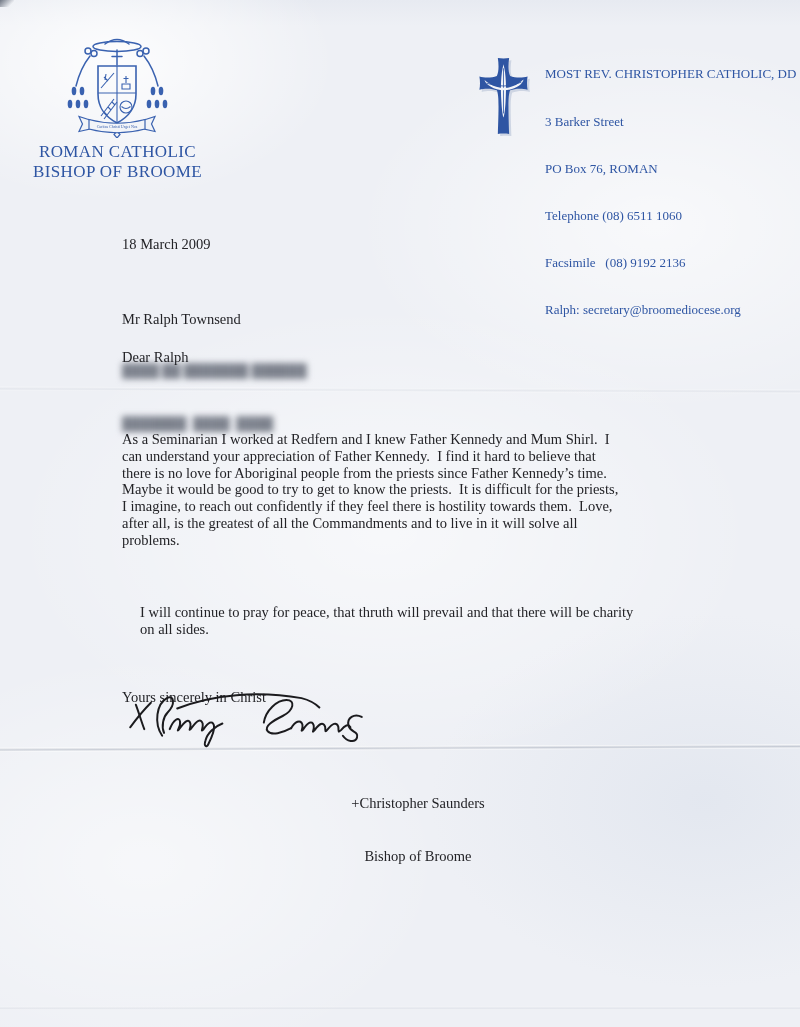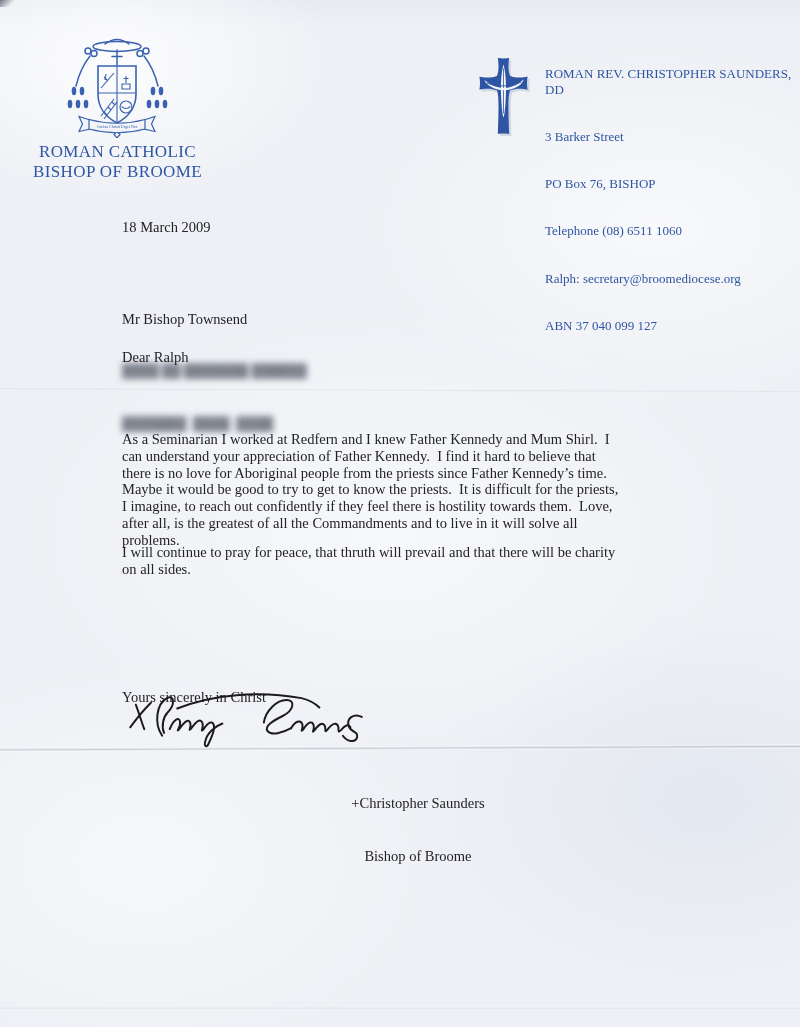--- a/index.html
+++ b/index.html
@@ -34,27 +34,27 @@
   .crest-svg{display:block;margin:0 auto;width:115px;height:102px;}
   .org-name{margin-top:4px;color:var(--accent,#2e55a3);font-size:17px;line-height:20px;
     letter-spacing:.4px;text-align:center;}
   .cross-logo{position:absolute;left:478px;top:56px;width:52px;height:80px;}
   .lh-contact{position:absolute;left:545px;top:35px;color:var(--accent,#2e55a3);
     font-size:13px;line-height:15.7px;white-space:pre-wrap;}
 
   
   .body-text{position:absolute;left:122px;width:592px;color:var(--ink,#232327);
     font-size:14.5px;line-height:16.8px;white-space:pre-wrap;}
-  .date{top:219px;}
+  .date{top:236px;}
   .recipient{top:277px;}
   .redacted{filter:blur(3px);color:#7d828d;font-size:13px;line-height:19.5px;}
   .salutation{top:349px;}
   .p1{top:390px;}
   .p2{top:431px;font-family:Liberation Serif, serif;}
-  .p3{top:544px;}
+  .p3{top:604px;margin-left:18px;}
   .p4{top:629px;}
   .closing{top:665px;margin-top:24px;}
   .signature-svg{position:absolute;left:116px;top:684px;width:258px;height:64px;}
   .signoff{top:760px;line-height:17.5px;text-align:center;}
 </style>
 </head>
 <body>
 
 <div class="page">
 
@@ -124,32 +124,32 @@
   <svg class="cross-logo" viewBox="0 0 50 78">
     <path transform="translate(2.2,2.2)" fill="#c6cedf" opacity=".8" d="M19,2 C22,2.6 27,2.6 30,2 C29,9 29,15 31,19.5 C36,21.5 43,21.5 48,20 C47.2,24 47.2,29 48,33 C43,31.5 36,31.5 31,33.5 C29,38 29,47 30,76 C27,75.4 22,75.4 19,76 C20,47 20,38 18,33.5 C13,31.5 6,31.5 1,33 C1.8,29 1.8,24 1,20 C6,21.5 13,21.5 18,19.5 C20,15 20,9 19,2 Z"></path>
     <path fill="#2e55a3" d="M19,2 C22,2.6 27,2.6 30,2 C29,9 29,15 31,19.5 C36,21.5 43,21.5 48,20 C47.2,24 47.2,29 48,33 C43,31.5 36,31.5 31,33.5 C29,38 29,47 30,76 C27,75.4 22,75.4 19,76 C20,47 20,38 18,33.5 C13,31.5 6,31.5 1,33 C1.8,29 1.8,24 1,20 C6,21.5 13,21.5 18,19.5 C20,15 20,9 19,2 Z"></path>
     <path fill="#f2f4f8" d="M24.5,8 C27,18 27.5,30 26.5,45 C26,53 25.3,58 24.5,60 C23.7,58 23,53 22.5,45 C21.5,30 22,18 24.5,8 Z"></path>
     <path d="M24.5,12 V56" stroke="#2e55a3" stroke-width=".8"></path>
     <path fill="#f2f4f8" d="M6,23.5 C13,29.5 20,31.5 25,31 C31,31.5 38,28.5 44,23 C43.5,27.5 36,33 25,33.5 C15,33 7.5,28.5 6,23.5 Z"></path>
     <path d="M8,26.5 Q25,32.5 42,25.5" stroke="#2e55a3" stroke-width=".8" fill="none"></path>
   </svg>
 
   <div class="lh-contact">
-    <div>ROMAN REV. CHRISTOPHER SAUNDERS, DD</div>
+    <div>MOST REV. CHRISTOPHER CATHOLIC, DD</div>
     <div>3 Barker Street</div>
-    <div>PO Box 76, BISHOP</div>
+    <div>PO Box 76, ROMAN</div>
     <div>Telephone (08) 6511 1060</div>
+    <div>Facsimile   (08) 9192 2136</div>
     <div>Ralph: secretary@broomediocese.org</div>
-    <div>ABN 37 040 099 127</div>
   </div>
 
   <div class="body-text date">18 March 2009</div>
 
   <div class="body-text recipient">
-    <div>Mr Bishop Townsend</div>
+    <div>Mr Ralph Townsend</div>
     <div class="redacted">████ ██ ███████ ██████</div>
     <div class="redacted">███████  ████  ████</div>
   </div>
 
   <div class="body-text salutation">Dear Ralph</div>
   <div class="body-text p2">As a Seminarian I worked at Redfern and I knew Father Kennedy and Mum Shirl.  I
 can understand your appreciation of Father Kennedy.  I find it hard to believe that
 there is no love for Aboriginal people from the priests since Father Kennedy’s time.
 Maybe it would be good to try to get to know the priests.  It is difficult for the priests,
 I imagine, to reach out confidently if they feel there is hostility towards them.  Love,

